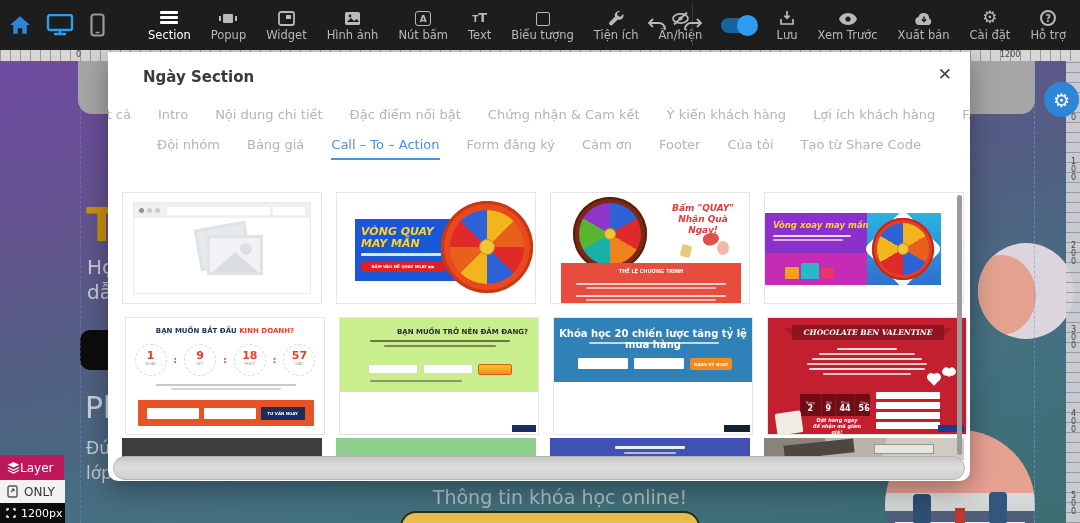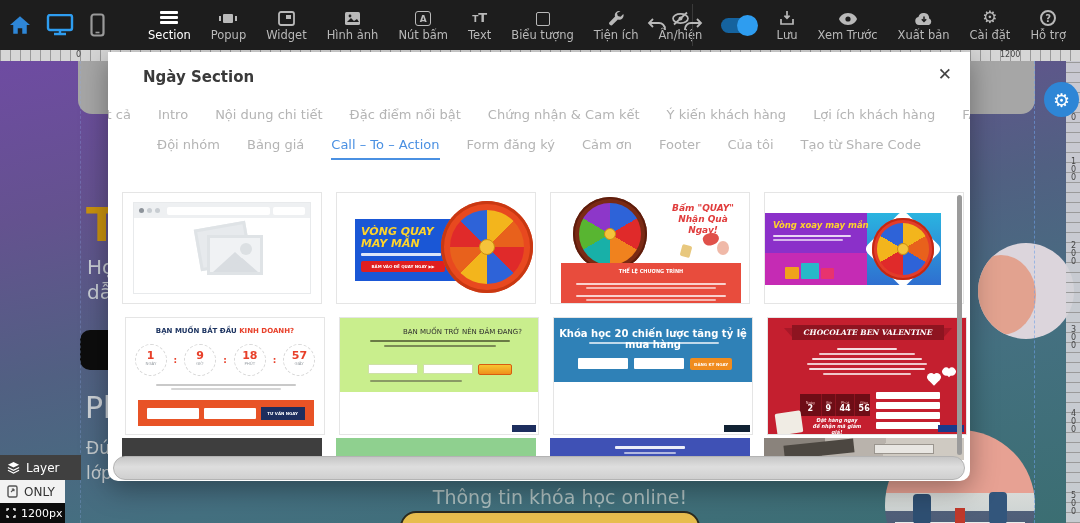--- a/index.html
+++ b/index.html
@@ -58,21 +58,21 @@
     background-image:repeating-linear-gradient(0deg,#9a9a9a 0 1px,transparent 1px 10px); z-index:6; }
   .ruler-right .rnum { position:absolute; left:3px; font-size:8px; color:#444; writing-mode:vertical-rl; text-orientation:upright; letter-spacing:-1px; }
   .guide-right { position:absolute; left:1034px; top:61px; height:462px; border-left:1px dashed rgba(110,160,230,.6); z-index:7; }
   .guide-left { position:absolute; left:80px; top:61px; height:462px; border-left:1px dashed rgba(140,170,230,.3); z-index:7; }
 
   .gear-fab { position:absolute; left:1044px; top:82px; width:35px; height:35px; border-radius:50%; background:#2e86d6; color:#fff;
     display:flex; align-items:center; justify-content:center; font-size:19px; z-index:45; cursor:pointer; }
 
   
   .ctl { position:absolute; left:0; z-index:46; display:flex; align-items:center; cursor:pointer; }
-  .ctl-layer { top:455px; width:81px; height:25px; background:#404040; color:#fff; font-size:12px; gap:6px; padding-left:7px; }
+  .ctl-layer { top:455px; width:64px; height:25px; background:#be185d; color:#fff; font-size:12px; padding-left:7px; }
   .ctl-only { top:480px; width:65px; height:23px; background:#f2f2f2; color:#333; font-size:12px; gap:6px; padding-left:7px; }
   .ctl-width { top:503px; width:65px; height:20px; background:#0c0c0c; color:#fff; font-size:11px; gap:5px; padding-left:6px; }
 
   
   .modal { position:absolute; left:108px; top:52px; width:862px; height:429px; background:#fff; border-radius:0 0 10px 10px;
     box-shadow:0 8px 28px rgba(0,0,0,.35); z-index:20; overflow:hidden; }
   .m-title { position:absolute; left:35px; top:16px; font-size:15px; font-weight:600; color:#3a3a3a; }
   .m-close { position:absolute; right:18px; top:12px; font-size:17px; color:#444; cursor:pointer; }
   .m-tabs { position:absolute; left:0; width:862px; display:flex; justify-content:center; column-gap:27px; }
   .m-tabs1 { top:55px; }
@@ -151,21 +151,21 @@
   .t5-unit { color:#9aa0a6; font-size:8px; transform:scale(.5); transform-origin:center top; }
   .t5-colon { color:#e8402a; font-size:9px; font-weight:bold; }
   .t5-par { position:absolute; left:30px; top:66px; width:140px; }
   .t5-bar-wrap { position:absolute; left:12px; top:82px; width:176px; height:26px; background:#e85326; display:flex; align-items:center; justify-content:center; gap:5px; }
   .t5-input { width:52px; height:11px; background:#fff; border-radius:1px; }
   .t5-btn { width:44px; height:13px; background:#1d2e5e; display:flex; align-items:center; justify-content:center; }
   .t5-btn-t { color:#fff; font-size:8px; font-weight:bold; transform:scale(.5); white-space:nowrap; }
 
   
   .t6-top { position:absolute; left:0; top:0; width:100%; height:74px; background:#c9ee8d; }
-  .t6-title { position:absolute; left:0; top:10px; width:100%; text-align:center; font-size:7px; font-weight:normal; color:#2d2d2d;padding-left:47px; }
+  .t6-title { position:absolute; left:0; top:10px; width:100%; text-align:center; font-size:7px; font-weight:bold; color:#2d2d2d;padding-left:47px; }
   .t6-form { position:absolute; left:28px; top:46px; display:flex; gap:5px; }
   .t6-input { width:50px; height:10px; background:#fff; border:1px solid #cfe0a8; }
   .t6-btn { width:34px; height:11px; background:linear-gradient(180deg,#f7c531,#ef8f1c); border:1px solid #d85c10; border-radius:2px; }
   .t6-badge { position:absolute; right:2px; bottom:2px; width:24px; height:7px; background:#1d2e5e; }
 
   
   .t7-top { position:absolute; left:0; top:0; width:100%; height:64px; background:#2f81b7; }
   .t7-title { position:absolute; left:0; top:10px; width:100%; text-align:center; font-size:10px; font-weight:bold; color:#fff; }
   .t7-form { position:absolute; left:24px; top:40px; display:flex; gap:6px; }
   .t7-input { width:50px; height:11px; background:#fff; border-radius:1px; }

